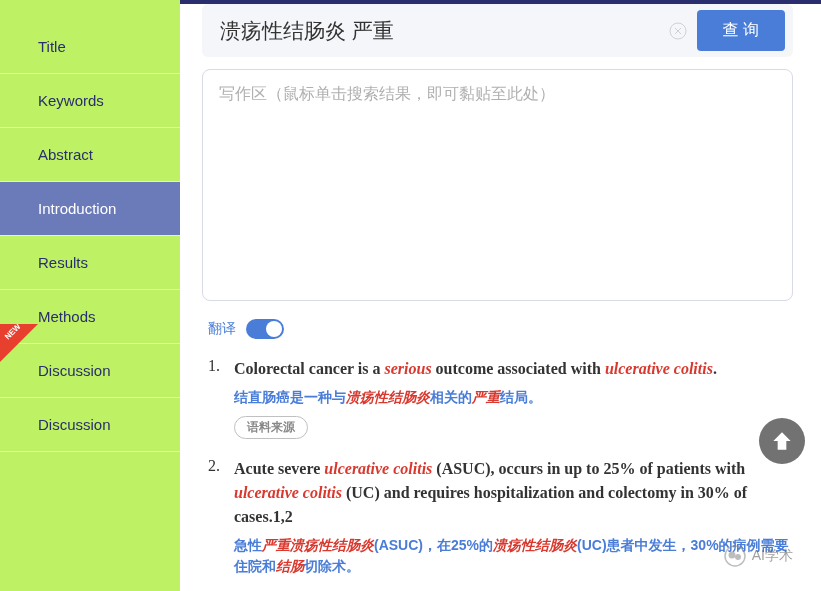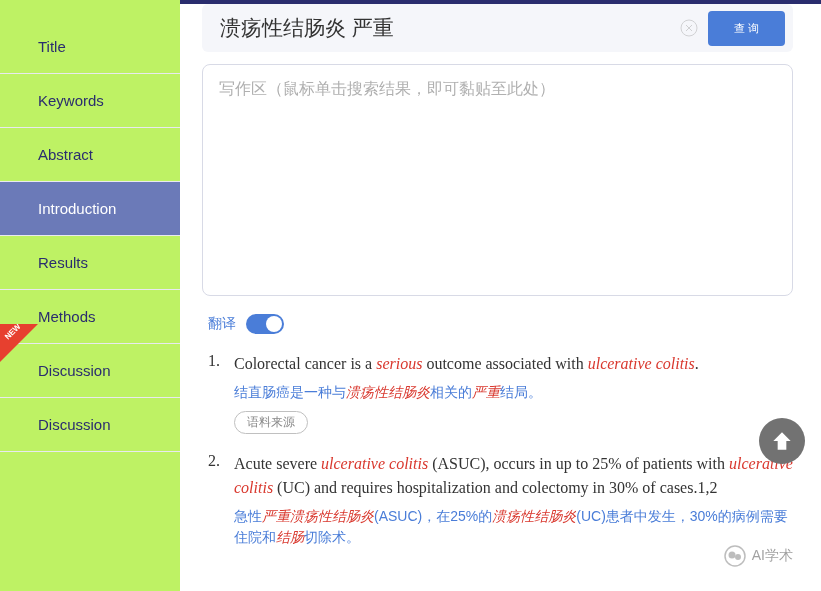--- a/index.html
+++ b/index.html
@@ -12,34 +12,34 @@
     .sidebar-item { padding: 18px 20px 18px 38px; font-size: 15px; color: #2a2d6e; cursor: pointer; border-bottom: 1px solid #e8e9f0; }
     .sidebar-item.active { background: #6b7ab8; color: #fff; }
     .new-badge { position: absolute; top: 324px; left: -4px; width: 42px; height: 42px; }
     .new-badge svg { width: 42px; height: 42px; }
     
     .main { flex: 1; padding: 4px 28px 16px 22px; position: relative; }
     
     .search-row { display: flex; align-items: center; gap: 10px; background: #f5f6fa; border-radius: 6px; padding: 6px 8px; margin-bottom: 12px; }
     .search-input { flex: 1; border: none; background: #f5f6fa; font-size: 21px; color: #333; padding: 6px 10px; outline: none; }
     .clear-icon { width: 18px; height: 18px; cursor: pointer; opacity: 0.4; }
-    .query-btn { background: #4a7dd8; color: #fff; border: none; border-radius: 4px; padding: 10px 26px; font-size: 11px; cursor: pointer; }
+    .query-btn { background: #4a7dd8; color: #fff; border: none; border-radius: 4px; padding: 10px 26px; font-size: 16px; cursor: pointer; }
     
     .write-area { width: 100%; height: 232px; border: 1px solid #d8dae6; border-radius: 8px; padding: 14px 16px; font-size: 16px; color: #999; resize: none; outline: none; font-family: inherit; }
     .write-area::placeholder { color: #b0b0b0; }
     
     .translate-row { display: flex; align-items: center; gap: 10px; margin: 14px 0 18px 6px; }
     .translate-label { color: #4a7dd8; font-size: 14px; }
     .toggle { width: 38px; height: 20px; background: #4a7dd8; border-radius: 10px; position: relative; cursor: pointer; }
     .toggle-knob { position: absolute; right: 2px; top: 2px; width: 16px; height: 16px; background: #fff; border-radius: 50%; }
     
     .results { padding-left: 6px; font-family: Georgia, serif; }
     .result-item { display: flex; margin-bottom: 18px; gap: 14px; }
     .result-num { font-size: 16px; color: #333; flex-shrink: 0; }
-    .result-body { flex: 1; }
+    .result-body { flex: 1; font-weight: bold; }
     .result-text { font-size: 16px; color: #333; line-height: 1.5; }
     .result-text .hl { color: #d9382e; font-style: italic; }
     .result-trans { font-size: 14px; color: #4a7dd8; margin-top: 6px; line-height: 1.5; font-family: "Microsoft YaHei", sans-serif; }
     .result-trans .hlt { color: #d9382e; font-style: italic; }
     .source-btn { display: inline-block; border: 1px solid #c0c0c0; border-radius: 12px; padding: 2px 12px; font-size: 12px; color: #888; margin-top: 8px; cursor: pointer; font-family: "Microsoft YaHei", sans-serif; }
     
     .scroll-top { position: absolute; right: 16px; top: 418px; width: 46px; height: 46px; background: #727272; border-radius: 50%; cursor: pointer; display: flex; align-items: center; justify-content: center; }
     .scroll-top svg { width: 26px; height: 26px; fill: #fff; }
     
     .watermark { position: absolute; right: 28px; bottom: 24px; display: flex; align-items: center; gap: 6px; opacity: 0.55; font-size: 14px; color: #555; font-family: "Microsoft YaHei", sans-serif; }

